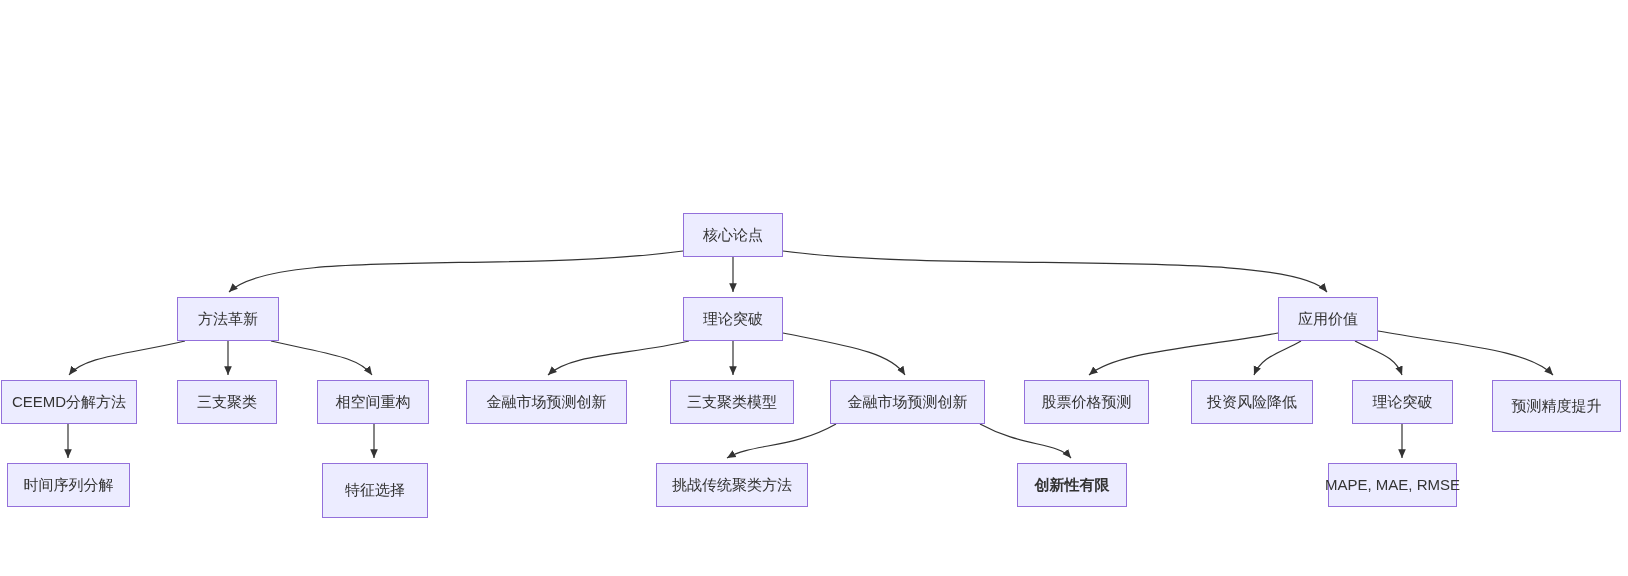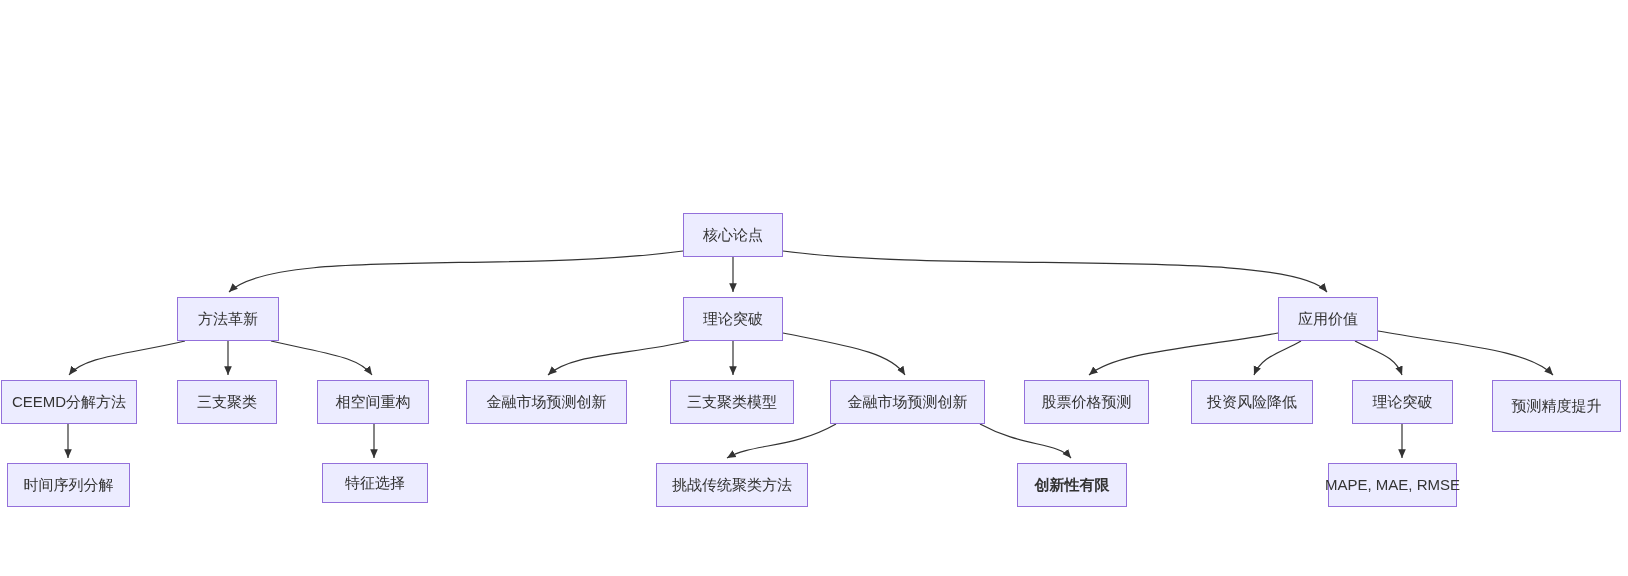--- a/index.html
+++ b/index.html
@@ -86,18 +86,18 @@
       <div class="node" style="left: 177px; top: 380px; width: 100px; height: 44px;">三支聚类</div>
       <div class="node" style="left: 317px; top: 380px; width: 112px; height: 44px;">相空间重构</div>
       <div class="node" style="left: 466px; top: 380px; width: 161px; height: 44px;">金融市场预测创新</div>
       <div class="node" style="left: 670px; top: 380px; width: 124px; height: 44px;">三支聚类模型</div>
       <div class="node" style="left: 830px; top: 380px; width: 155px; height: 44px;">金融市场预测创新</div>
       <div class="node" style="left: 1024px; top: 380px; width: 125px; height: 44px;">股票价格预测</div>
       <div class="node" style="left: 1191px; top: 380px; width: 122px; height: 44px;">投资风险降低</div>
       <div class="node" style="left: 1352px; top: 380px; width: 101px; height: 44px;">理论突破</div>
       <div class="node" style="left: 1492px; top: 380px; width: 129px; height: 52px;">预测精度提升</div>
       <div class="node" style="left: 7px; top: 463px; width: 123px; height: 44px;">时间序列分解</div>
-      <div class="node" style="left: 322px; top: 463px; width: 106px; height: 40px;">特征选择</div>
+      <div class="node" style="left: 322px; top: 463px; width: 106px; height: 55px;">特征选择</div>
       <div class="node" style="left: 648px; top: 463px; width: 152px; height: 44px; margin-left: 8px;">挑战传统聚类方法</div>
       <div class="node" style="left: 1017px; top: 463px; width: 110px; height: 44px; font-weight: bold;">创新性有限</div>
       <div class="node" style="left: 1328px; top: 463px; width: 129px; height: 44px;">MAPE, MAE, RMSE</div>
     </div>
 </div>
 
 </body></html>

